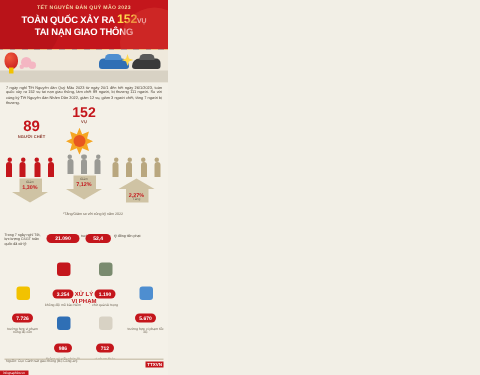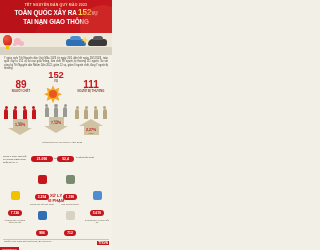--- a/index.html
+++ b/index.html
@@ -220,24 +220,20 @@
   <div class="stats">
     <div class="burst"></div>
     <div class="stat mid">
       <div class="v">152</div>
       <div class="l">VỤ</div>
     </div>
     <div class="stat left">
       <div class="v">89</div>
       <div class="l">NGƯỜI CHẾT</div>
     </div>
-    <div class="stat right">
-      <div class="v">111</div>
-      <div class="l">NGƯỜI BỊ THƯƠNG</div>
-    </div>
   </div>
 
   <div class="trend">
 
     <div class="col c1">
       <div class="people">
         <span class="ppl red"></span>
         <span class="ppl red"></span>
         <span class="ppl red"></span>
         <span class="ppl red"></span>

